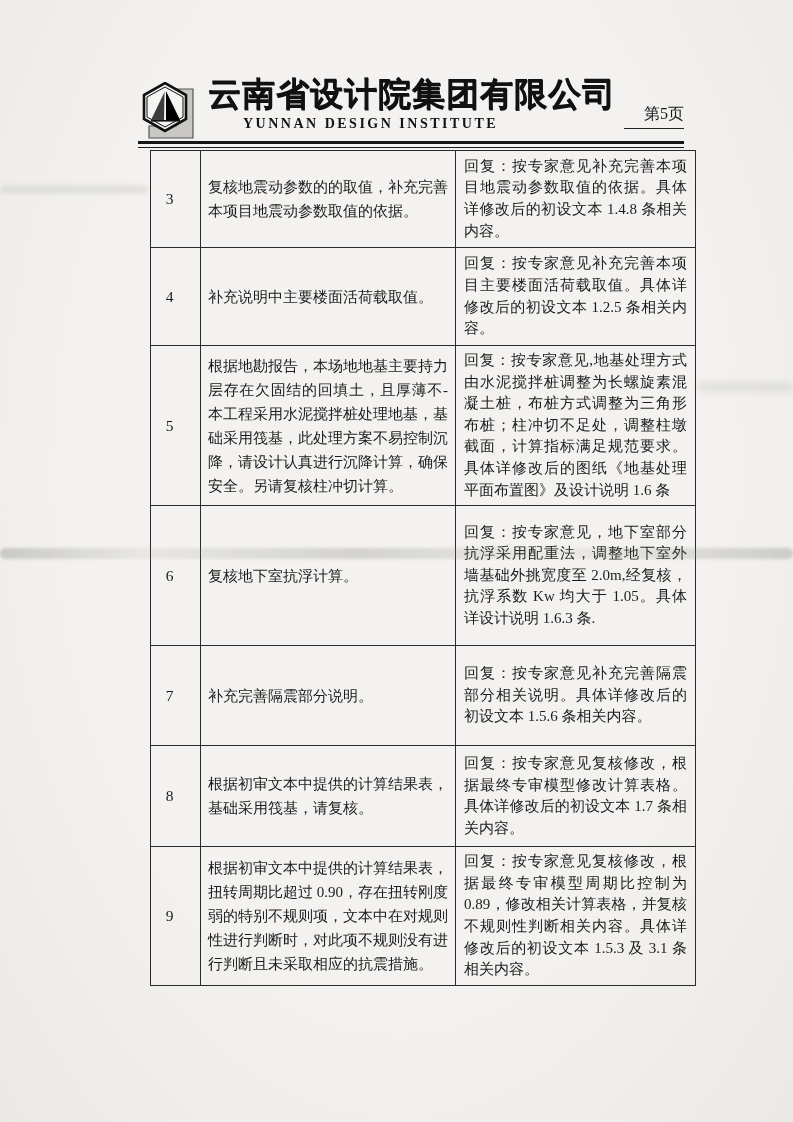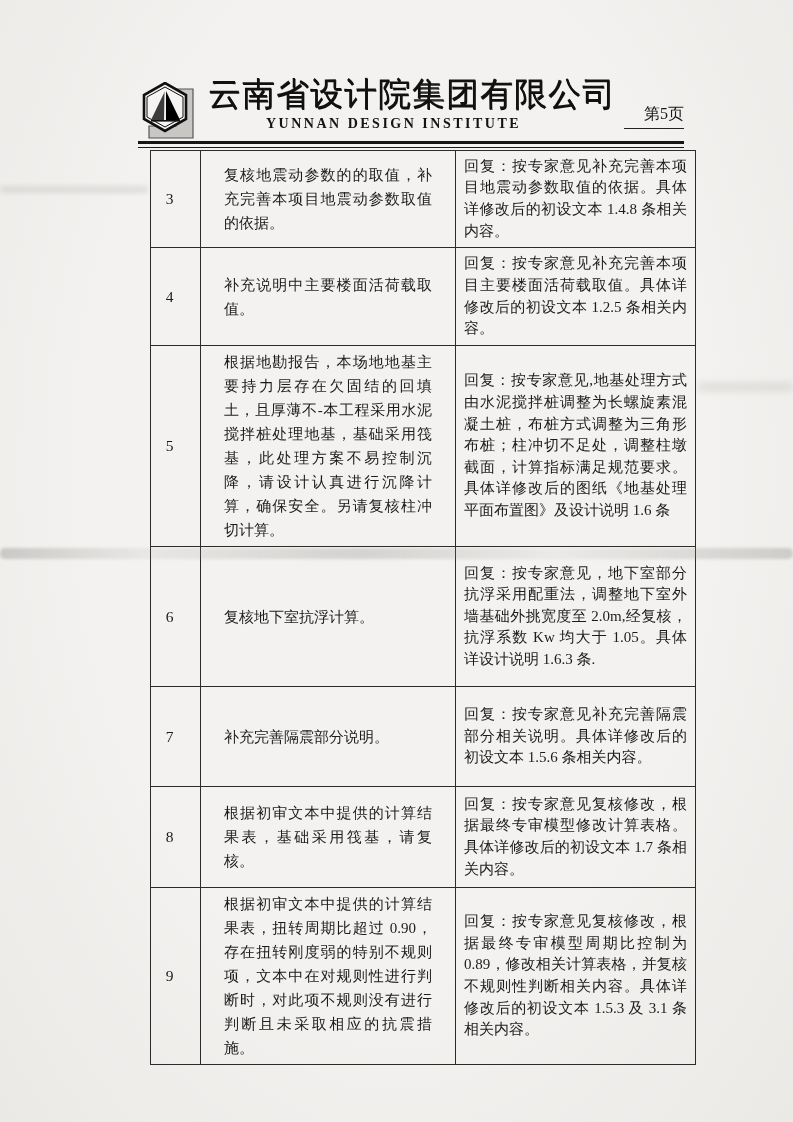--- a/index.html
+++ b/index.html
@@ -8,29 +8,28 @@
     width:793px;height:1122px;
     background:radial-gradient(ellipse at 50% 42%, #f3f2f0 55%, #eae9e6 100%);
     font-family:"Liberation Serif", serif;
     color:#1b1b1b;
     overflow:hidden;
   }
   
   .logo{position:absolute;left:140px;top:82px;width:58px;height:62px;}
   .company-cn{
     position:absolute;left:208px;top:72px;width:380px;
-    font-size:33px;font-weight:normal;letter-spacing:1px;
+    font-size:33px;font-weight:bold;letter-spacing:1px;
     white-space:nowrap;color:#111;
     text-shadow:0.5px 0.5px 0 #111;
   }
   .company-en{
     position:absolute;left:243px;top:116px;
     font-size:14px;font-weight:bold;letter-spacing:2.5px;color:#141414;
     white-space:nowrap;
-    margin-left:23px;
   }
   .page-num{
     position:absolute;left:624px;top:104px;width:60px;
     font-size:16px;text-align:right;color:#161616;
     border-bottom:1.6px solid #222;padding-bottom:3px;
   }
   .header-rule{
     position:absolute;left:138px;top:141px;width:546px;height:3px;
     border-top:3.5px solid #171717;border-bottom:1.3px solid #171717;
   }
@@ -39,21 +38,21 @@
     position:absolute;left:150px;top:150px;
     border-collapse:collapse;table-layout:fixed;
   }
   .review-table td{
     border:1.7px solid #2b2b2b;
     box-sizing:border-box;
     font-size:15px;
     vertical-align:middle;
   }
   td.c-num{width:50px;text-align:center;padding-right:13px;font-size:15.5px;}
-  td.c-q{width:255px;padding:4px 23px;line-height:24px;text-align:justify;text-justify:inter-character;}
+  td.c-q{width:255px;padding:4px 7px;line-height:24px;text-align:justify;text-justify:inter-character;}
   td.c-r{width:240px;padding:4px 8px;line-height:21.6px;text-align:justify;text-justify:inter-character;margin-top:39px;}
   tr.rh-3 td{height:97px;}
   tr.rh-4 td{height:98px;}
   tr.rh-5 td{height:152px;}
   tr.rh-6 td{height:140px;}
   tr.rh-7 td{height:100px;}
   tr.rh-8 td{height:101px;}
   tr.rh-9 td{height:125px;}
   
   .smudge{position:absolute;pointer-events:none;}

